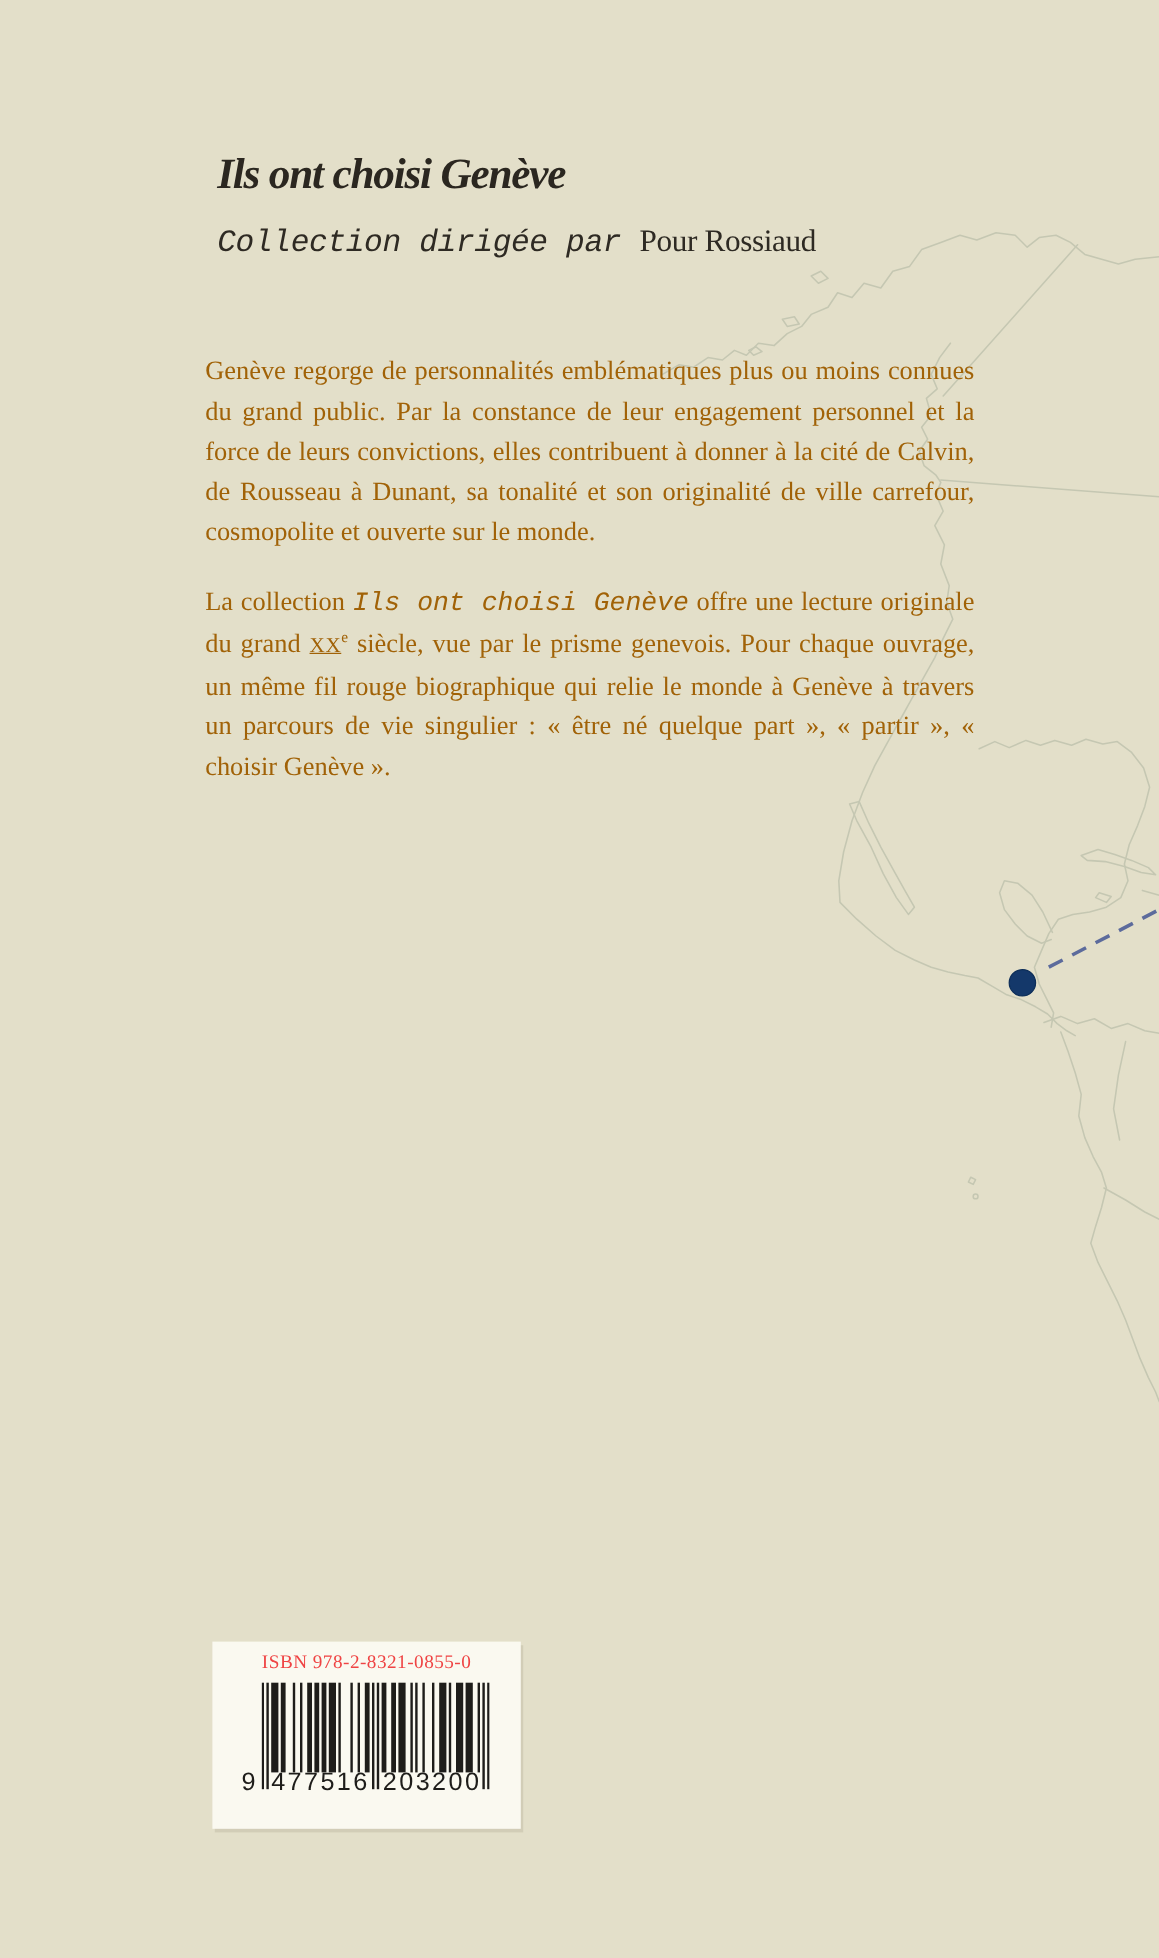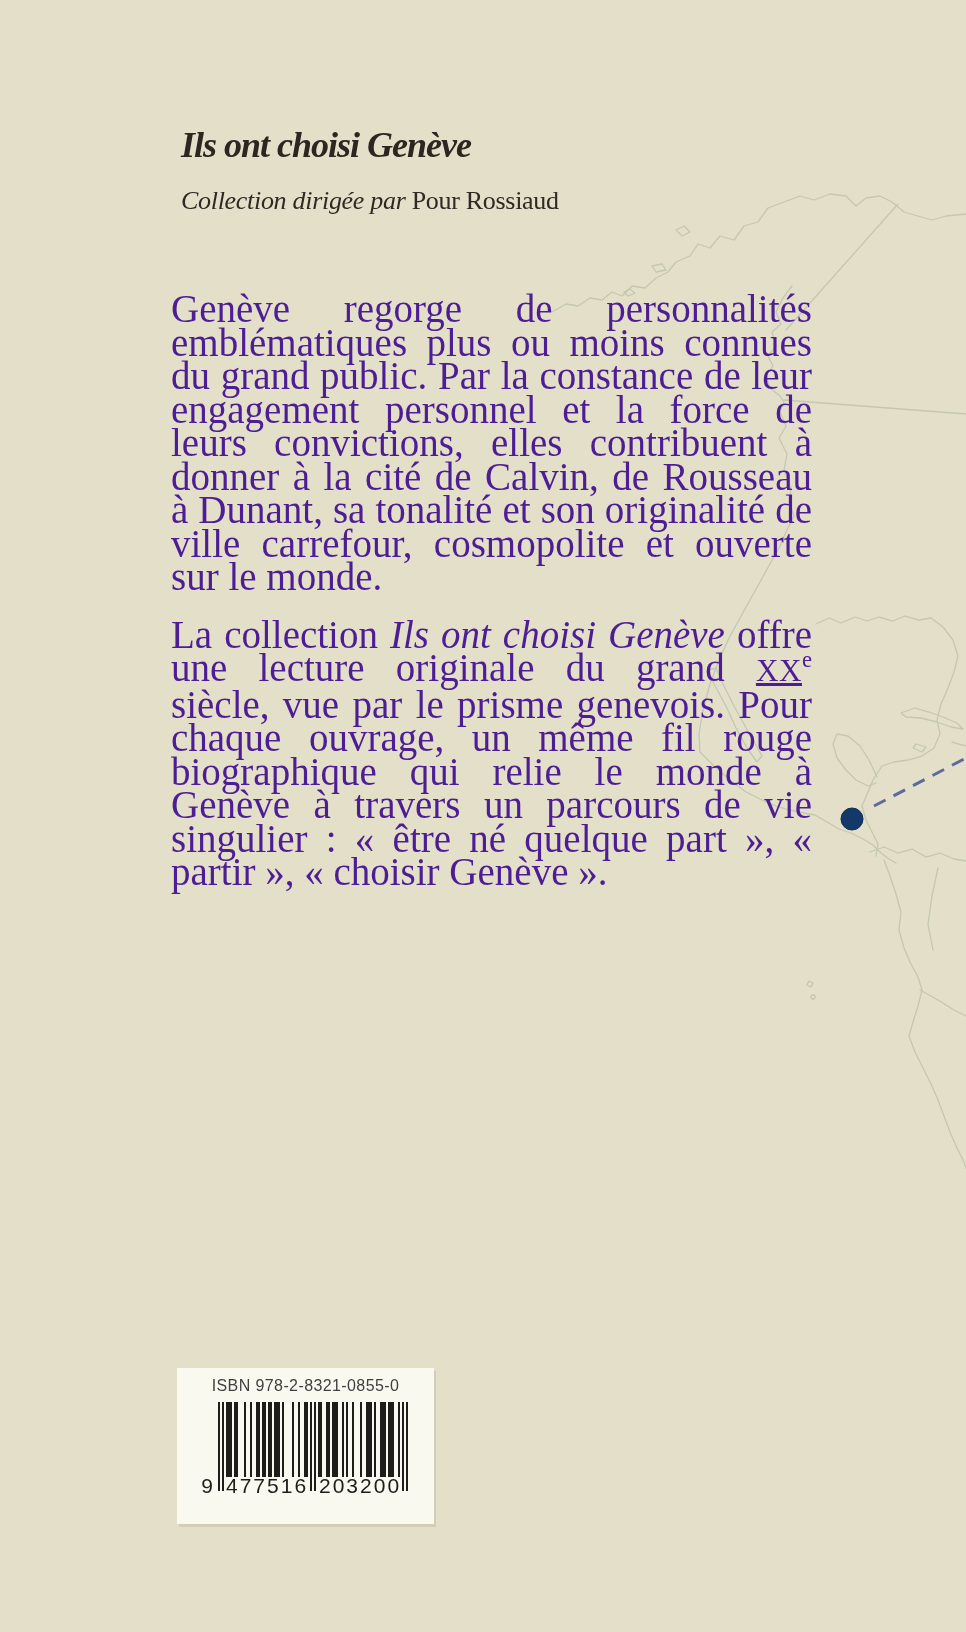--- a/index.html
+++ b/index.html
@@ -17,37 +17,37 @@
     font-size:36px;font-weight:bold;font-style:italic;
     letter-spacing:-1px;color:#2b2720;white-space:nowrap;
   }
   .collection-subtitle{
     position:absolute;left:181px;top:186px;margin:0;
     font-size:26px;color:#2e2a23;white-space:nowrap;letter-spacing:-0.3px;
   }
   .collection-subtitle .it{font-style:italic;}
   .body-text{
     position:absolute;left:171px;top:292px;width:641px;
-    font-size:39px;line-height:33.5px;text-align:justify;
-    color:#4c1d95;
+    font-size:22px;line-height:33.5px;text-align:justify;
+    color:#a16207;
   }
   .body-text p{margin:0 0 24px 0;}
-  .it{font-style:italic;}
+  .it{font-style:italic;font-family:Liberation Mono, monospace;}
   .sc{font-size:0.8em;letter-spacing:0.5px;text-decoration:underline;}
   .sup{font-size:0.58em;line-height:0;vertical-align:super;}
   .barcode-box{
     position:absolute;left:177px;top:1368px;width:257px;height:156px;
     background:#faf9f0;
     box-shadow:2px 3px 0 rgba(90,85,60,0.12);
   }
   .isbn-label{
     position:absolute;left:0;top:9px;width:100%;
     text-align:center;
-    font-family:Liberation Sans, sans-serif;
-    font-size:16px;letter-spacing:0.4px;color:#404040;
+    font-family:Liberation Serif, serif;
+    font-size:16px;letter-spacing:0.4px;color:#ef4444;
   }
   .bars{position:absolute;left:41px;top:34px;}
   .barcode-digits{
     position:absolute;left:0;top:106px;width:100%;height:24px;
     font-family:"Liberation Sans","DejaVu Sans",sans-serif;
     font-size:21px;color:#1e1d1a;
   }
   .barcode-digits span{position:absolute;top:0;}
   .d-lead{left:16px;width:20px;text-align:right;}
   .d-g1{left:49px;width:82px;text-align:center;letter-spacing:2px;}

